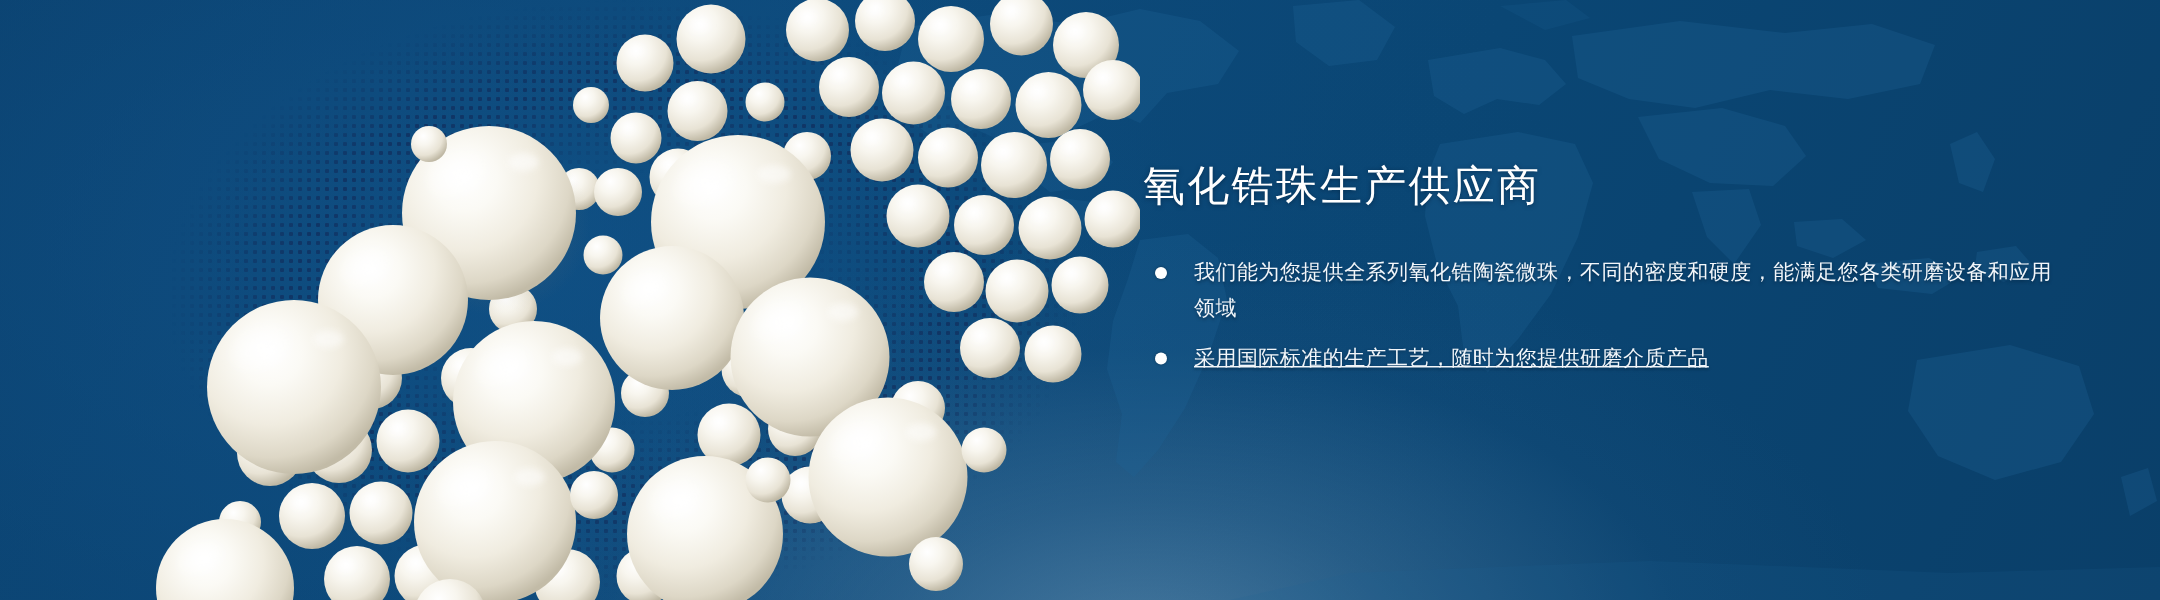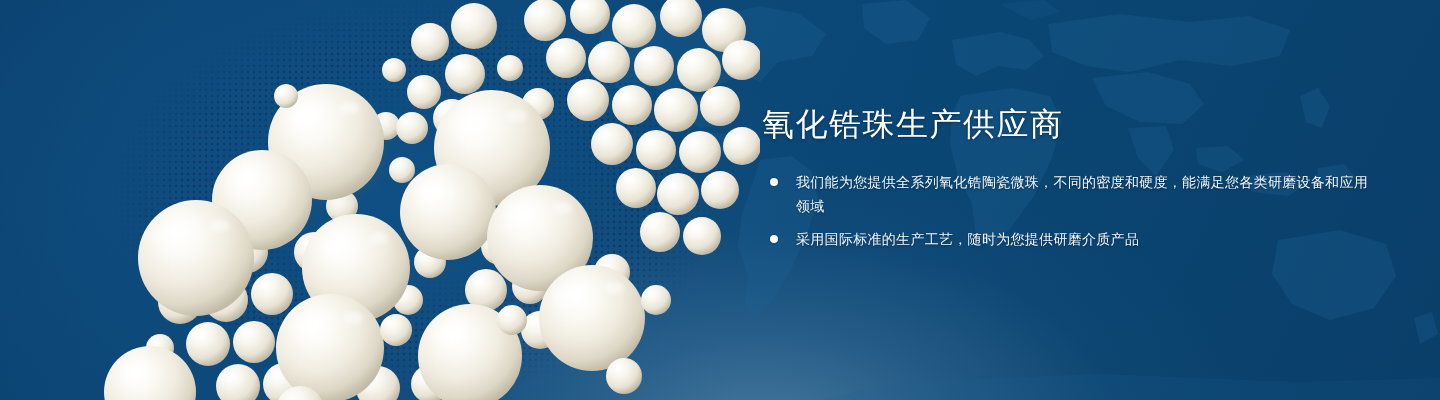--- a/index.html
+++ b/index.html
@@ -70,21 +70,21 @@
 
   
   .copy {
     position: absolute;
     left: 762px;
     top: 104px;
     width: 620px;
   }
   .headline {
     margin: 0;
-    font-size: 32px;
+    font-size: 28px;
     font-weight: 400;
     line-height: 40px;
     color: #ffffff;
     letter-spacing: 1.5px;
     text-shadow: 0 1px 3px rgba(2,28,52,0.55);
     white-space: nowrap;
   }
   .bullets {
     list-style: none;
     margin: 26px 0 0 8px;
@@ -93,21 +93,21 @@
   .bullet {
     position: relative;
     padding-left: 26px;
     margin-bottom: 9px;
     font-size: 14px;
     line-height: 24px;
     color: #f2f6fa;
     letter-spacing: 0.3px;
     text-shadow: 0 1px 2px rgba(2,28,52,0.5);
   }
-  .bullet:last-child { margin-bottom: 0; }
+  .bullet:last-child { margin-bottom: 0; text-decoration: underline; }
   .dot {
     position: absolute;
     left: 0;
     top: 8px;
     width: 8px;
     height: 8px;
     border-radius: 50%;
     background: #ffffff;
     box-shadow: 0 0 2px rgba(0,0,0,0.35);
   }

